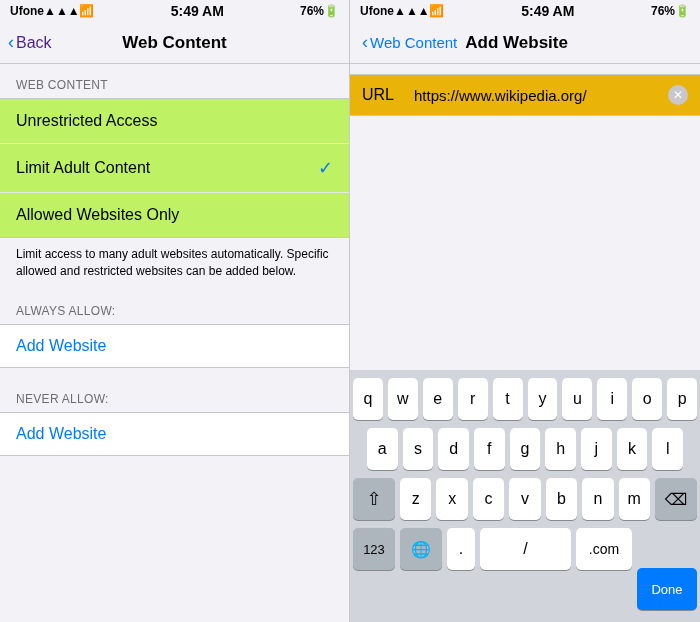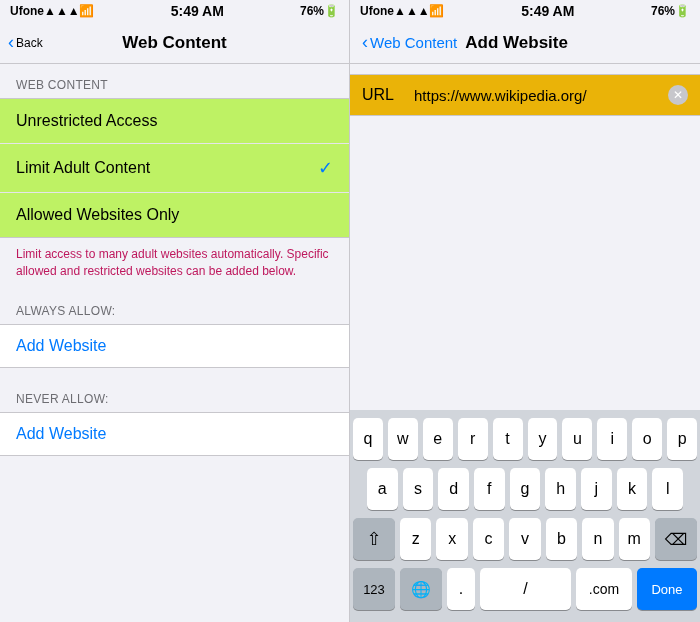--- a/index.html
+++ b/index.html
@@ -96,21 +96,21 @@
       align-items: center;
     }
 
     .checkmark {
       color: #007aff;
       font-size: 18px;
     }
 
     .section-description {
       font-size: 12px;
-      color: #be185d;
+      color: #000000;
       padding: 8px 16px 10px 16px;
       line-height: 1.4;
     }
 
     .section-add-link {
       color: #007aff;
       font-size: 16px;
       padding: 12px 16px;
       background: #fff;
       border-top: 1px solid #c8c7cc;
@@ -254,20 +254,21 @@
       flex: 0 0 42px;
     }
 
     .key-space {
       flex: 3;
     }
 
     .key-done {
       min-width: 60px;
       flex: 0 0 60px;
+      margin-top: 40px;
     }
 
     .key-period { flex: 0 0 28px; min-width: 28px; }
     .key-dotcom { flex: 0 0 56px; min-width: 56px; font-size: 14px; }
 
     .right-content {
       flex: 1;
       position: relative;
     }
   </style>
@@ -285,21 +286,21 @@
     <div style="font-weight:600;font-size:14px;">5:49 AM</div>
     <div class="status-bar-right">
       <span>76%</span>
       <span>🔋</span>
     </div>
   </div>
 
   <div class="nav-bar">
     <div class="nav-back">
       <span style="font-size:18px;">‹</span>
-      <span style="color:#000000;font-size:12px;">Back</span>
+      <span style="color:#4c1d95;font-size:16px;">Back</span>
     </div>
     <span class="nav-title">Web Content</span>
   </div>
 
   <div class="section-header">WEB CONTENT</div>
 
   <div class="list-group">
     <div class="list-item">
       <span>Unrestricted Access</span>
     </div>

